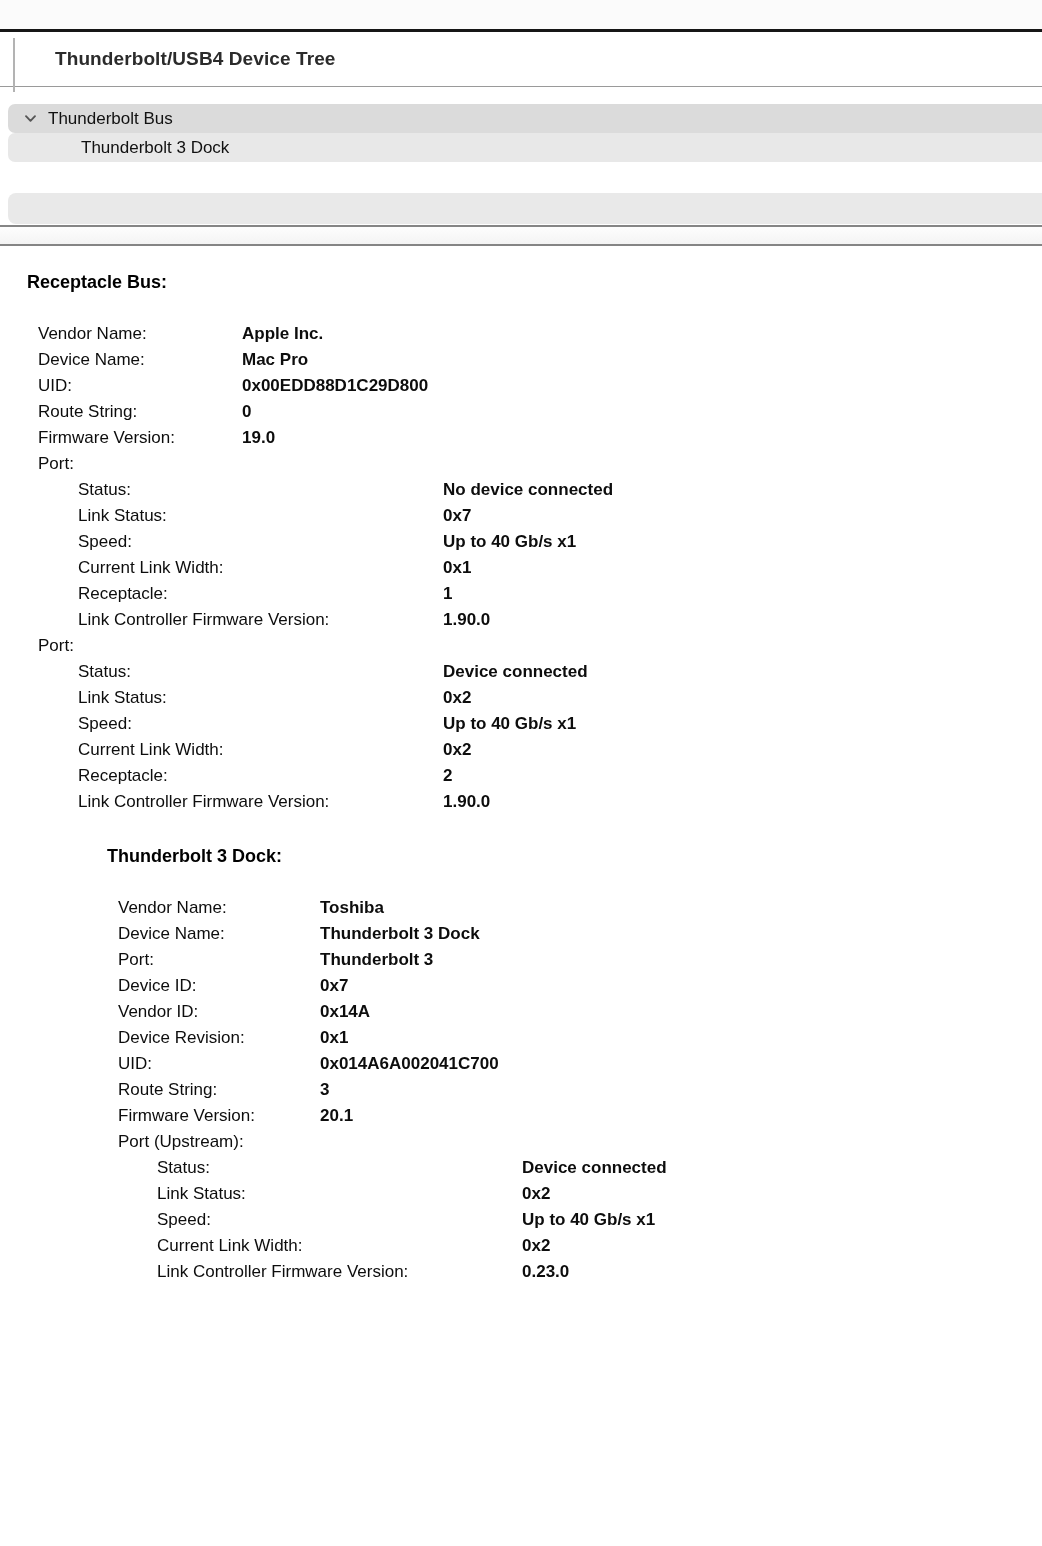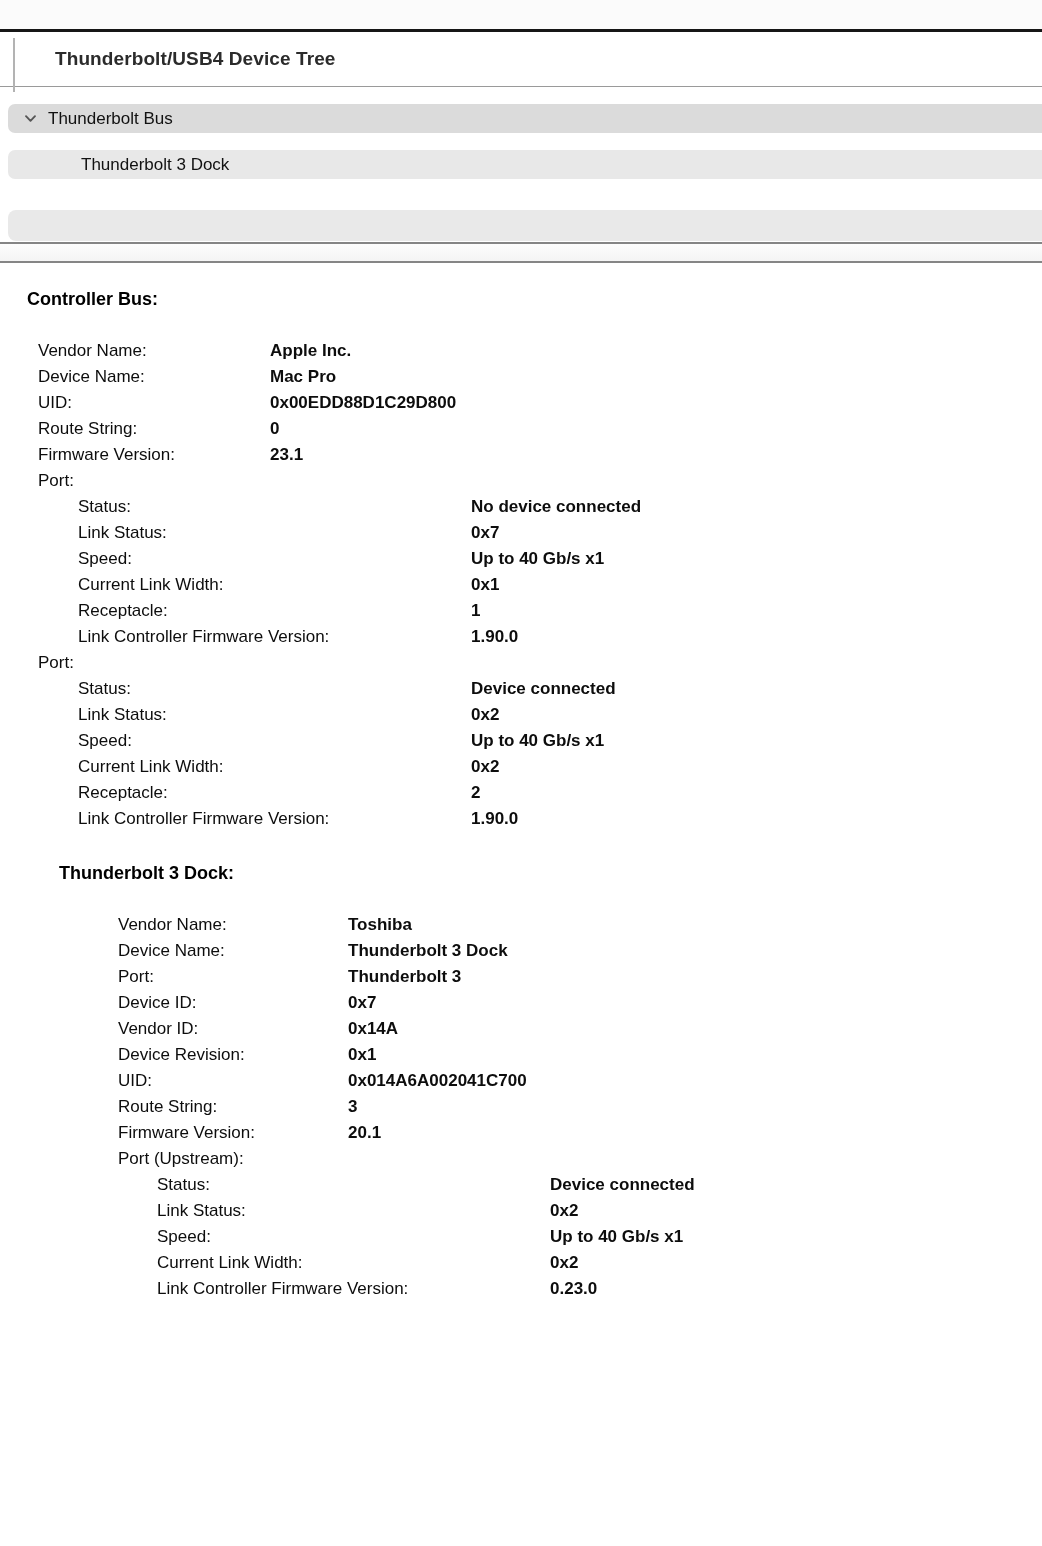--- a/index.html
+++ b/index.html
@@ -38,21 +38,21 @@
     font-size: 19px;
     font-weight: 700;
     color: #2b2b2b;
     letter-spacing: 0.1px;
   }
 
   
   .tree { padding: 17px 0 0 8px; }
   .tree-row {
     height: 29px;
-    margin-bottom: 17px;
+    margin-bottom: 0;
     display: flex;
     align-items: center;
     border-radius: 7px 0 0 7px;
     font-size: 17px;
     color: #111111;
   }
   .tree-row.sel { background: #dbdbdb; }
   .tree-row.lvl1 { background: #e8e8e8; }
   .chev {
     width: 16px; height: 16px;
@@ -85,33 +85,33 @@
   .details { padding-top: 23px; font-size: 17px; }
   .dheading {
     font-weight: 700;
     font-size: 18px;
     line-height: 26px;
     padding-left: 27px;
     margin-bottom: 26px;
     color: #000000;
   }
   .dsec + .dsec { margin-top: 28px; }
-  .dline { display: flex; line-height: 26px; white-space: pre; gap: 28px; }
+  .dline { display: flex; line-height: 26px; white-space: pre; }
   .dlabel { flex: none; }
   .dvalue { flex: none; font-weight: bold; }
 
   
   .sec-thunderbolt-bus .dline.kv,
   .sec-thunderbolt-bus .dline.group { padding-left: 38px; }
   .sec-thunderbolt-bus .dline.kv .dlabel { width: 204px; }
   .sec-thunderbolt-bus .dline.sub { padding-left: 78px; }
   .sec-thunderbolt-bus .dline.sub .dlabel { width: 365px; }
 
   
-  .sec-thunderbolt-3-dock .dheading { padding-left: 59px; margin-top: 21px; }
+  .sec-thunderbolt-3-dock .dheading { padding-left: 107px; margin-top: 21px; }
   .sec-thunderbolt-3-dock .dline.kv,
   .sec-thunderbolt-3-dock .dline.group { padding-left: 118px; }
   .sec-thunderbolt-3-dock .dline.kv .dlabel { width: 202px; }
   .sec-thunderbolt-3-dock .dline.sub { padding-left: 157px; }
   .sec-thunderbolt-3-dock .dline.sub .dlabel { width: 365px; }
 </style>
 </head>
 <body>
 
 <div class="window">
@@ -137,26 +137,26 @@
           <span class="tlabel">Thunderbolt 3 Dock</span>
         </div>
       </div>
     <div class="tree-empty-row"></div>
   </div>
 
   <div class="splitter"></div>
 
   <div class="details" id="details">
       <section class="dsec sec-thunderbolt-bus">
-        <div class="dheading">Controller Bus:</div>
+        <div class="dheading">Receptacle Bus:</div>
         <div class="dline kv"><span class="dlabel">Vendor Name:</span><span class="dvalue">Apple Inc.</span></div>
         <div class="dline kv"><span class="dlabel">Device Name:</span><span class="dvalue">Mac Pro</span></div>
         <div class="dline kv"><span class="dlabel">UID:</span><span class="dvalue">0x00EDD88D1C29D800</span></div>
         <div class="dline kv"><span class="dlabel">Route String:</span><span class="dvalue">0</span></div>
-        <div class="dline kv"><span class="dlabel">Firmware Version:</span><span class="dvalue">23.1</span></div>
+        <div class="dline kv"><span class="dlabel">Firmware Version:</span><span class="dvalue">19.0</span></div>
         <div class="dline group"><span class="dlabel">Port:</span></div>
         <div class="dline sub"><span class="dlabel">Status:</span><span class="dvalue">No device connected</span></div>
         <div class="dline sub"><span class="dlabel">Link Status:</span><span class="dvalue">0x7</span></div>
         <div class="dline sub"><span class="dlabel">Speed:</span><span class="dvalue">Up to 40 Gb/s x1</span></div>
         <div class="dline sub"><span class="dlabel">Current Link Width:</span><span class="dvalue">0x1</span></div>
         <div class="dline sub"><span class="dlabel">Receptacle:</span><span class="dvalue">1</span></div>
         <div class="dline sub"><span class="dlabel">Link Controller Firmware Version:</span><span class="dvalue">1.90.0</span></div>
         <div class="dline group"><span class="dlabel">Port:</span></div>
         <div class="dline sub"><span class="dlabel">Status:</span><span class="dvalue">Device connected</span></div>
         <div class="dline sub"><span class="dlabel">Link Status:</span><span class="dvalue">0x2</span></div>

